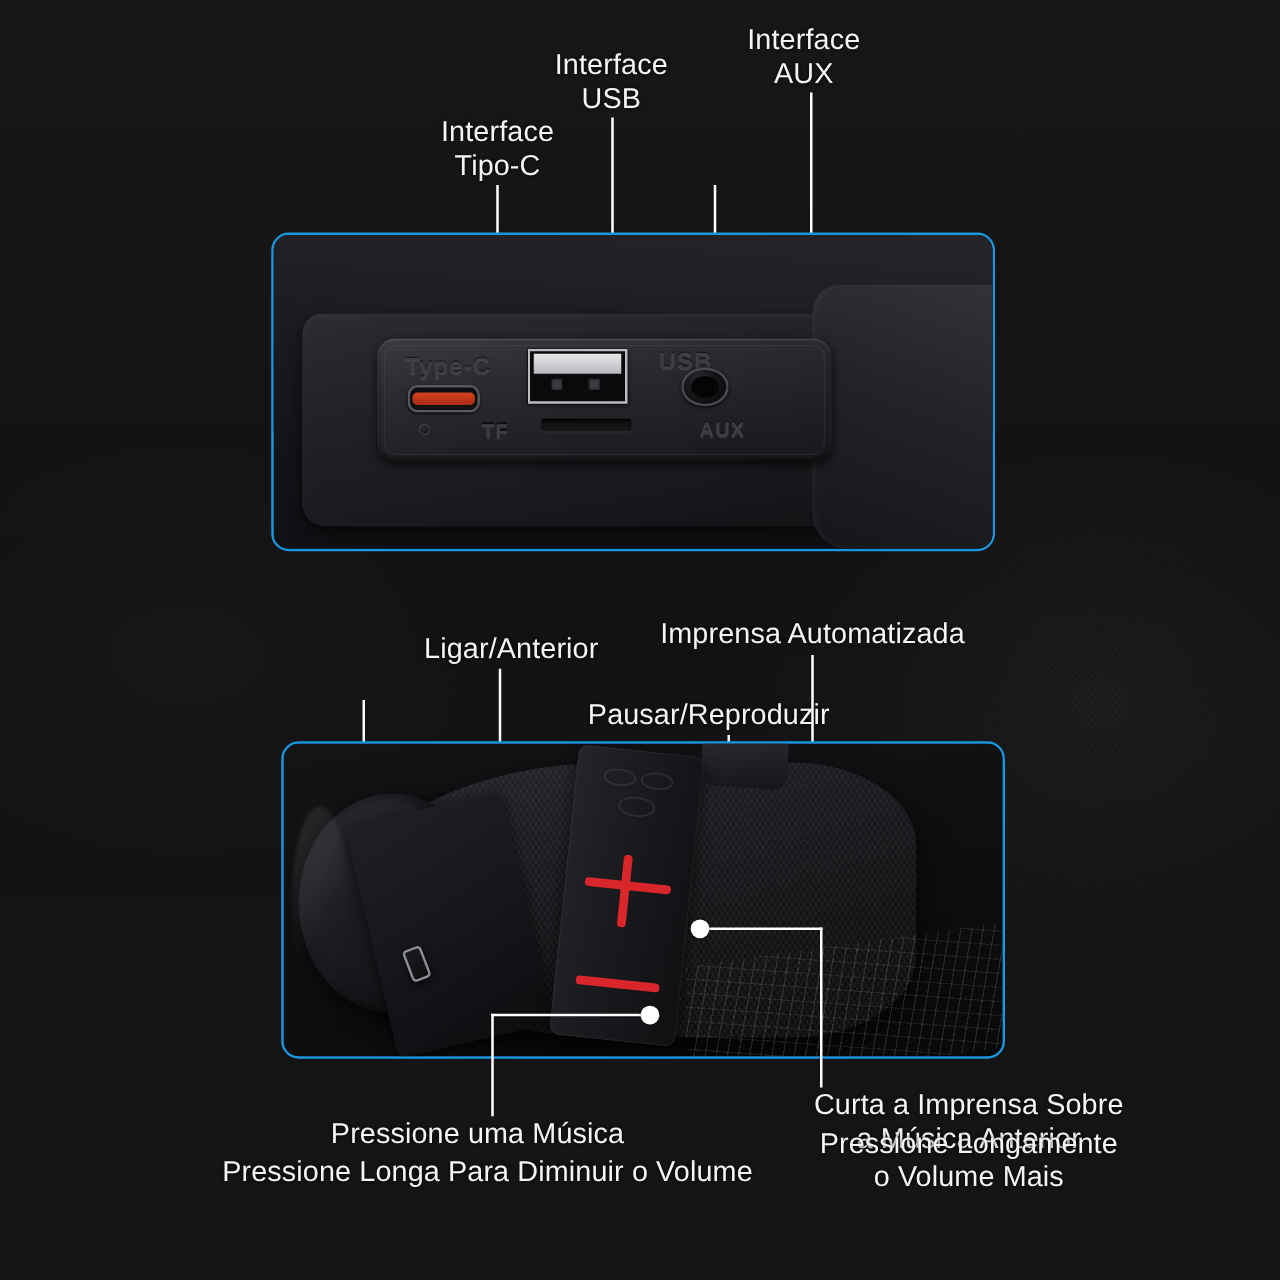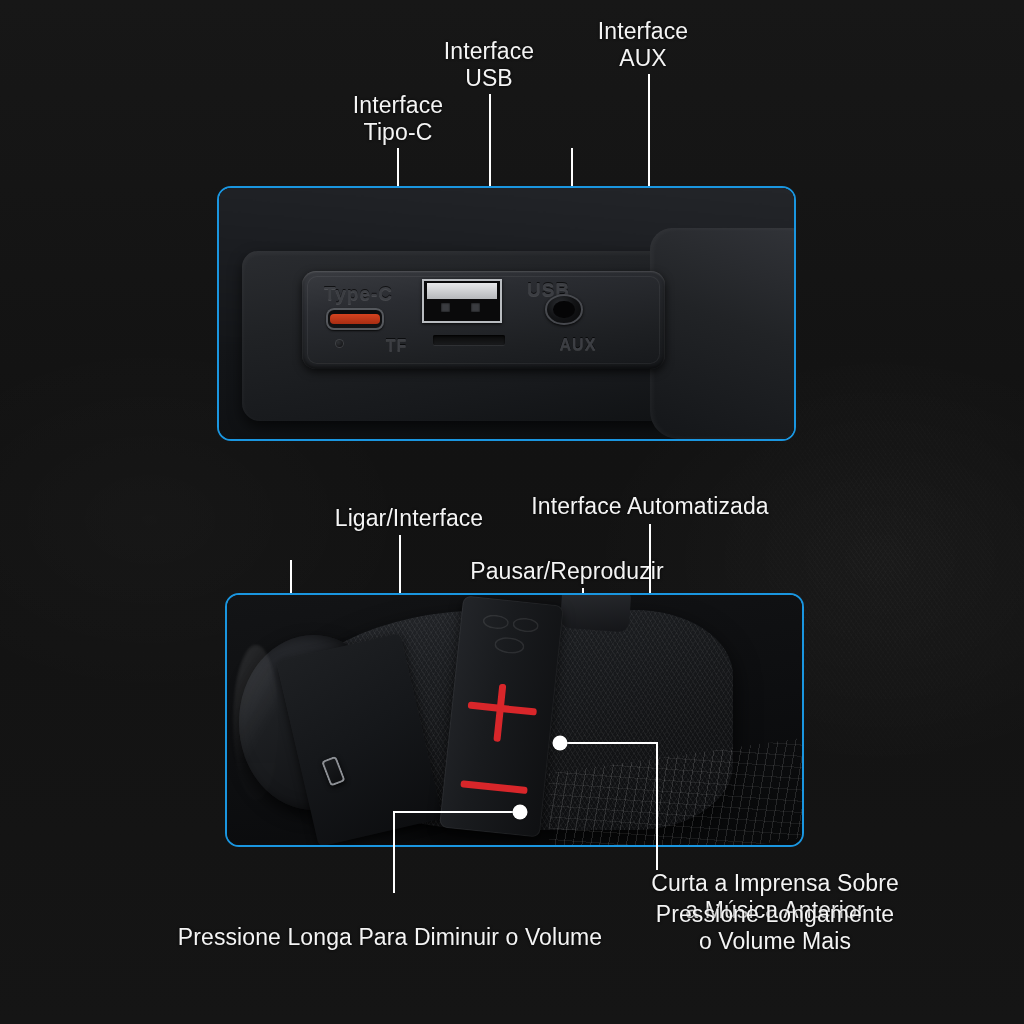--- a/index.html
+++ b/index.html
@@ -262,23 +262,23 @@
 
         <div class="tf-slot" style="left:36%;top:66%;width:20%;height:10%;"></div>
 
         <div class="aux-port" style="left:67%;top:24%;width:10.5%;height:31%;"></div>
 
         <div class="led-dot" style="left:9%;top:70%;"></div>
       </div>
     </div>
   </div>
 
-  <div class="cl c" style="left:409px;top:505px;">Ligar/Interface</div>
+  <div class="cl c" style="left:409px;top:505px;">Ligar/Anterior</div>
   <div class="cl c" style="left:545px;top:558px;margin-left:22px;">Pausar/Reproduzir</div>
-  <div class="cl c" style="left:650px;top:493px;">Interface Automatizada</div>
+  <div class="cl c" style="left:650px;top:493px;">Imprensa Automatizada</div>
 
   <div class="lead v" style="left:290px;top:560px;height:88px;"></div>
   <div class="lead h" style="left:290px;top:646px;width:186px;"></div>
   <div class="dot" style="left:474px;top:647px;"></div>
 
   <div class="lead v" style="left:399px;top:535px;height:88px;"></div>
   <div class="lead h" style="left:399px;top:622px;width:81px;"></div>
   <div class="dot" style="left:478px;top:623px;"></div>
 
   <div class="lead v" style="left:582px;top:588px;height:60px;"></div>
@@ -323,17 +323,18 @@
 
   <div class="lead h" style="left:393px;top:811px;width:128px;"></div>
   <div class="lead v" style="left:393px;top:811px;height:82px;"></div>
 
   <div class="lead h" style="left:560px;top:742px;width:98px;"></div>
   <div class="lead v" style="left:656px;top:742px;height:128px;"></div>
 
   <div class="dot" style="left:560px;top:743px;"></div>
   <div class="dot" style="left:520px;top:812px;"></div>
 
+  <div class="cl c" style="left:382px;top:893px;">Pressione uma Música</div>
   <div class="cl c" style="left:390px;top:924px;">Pressione Longa Para Diminuir o Volume</div>
   <div class="cl c" style="left:775px;top:870px;">Curta a Imprensa Sobre a Música Anterior</div>
   <div class="cl c" style="left:775px;top:901px;">Pressione Longamente o Volume Mais</div>
 
 </div>
 
 </body></html>

